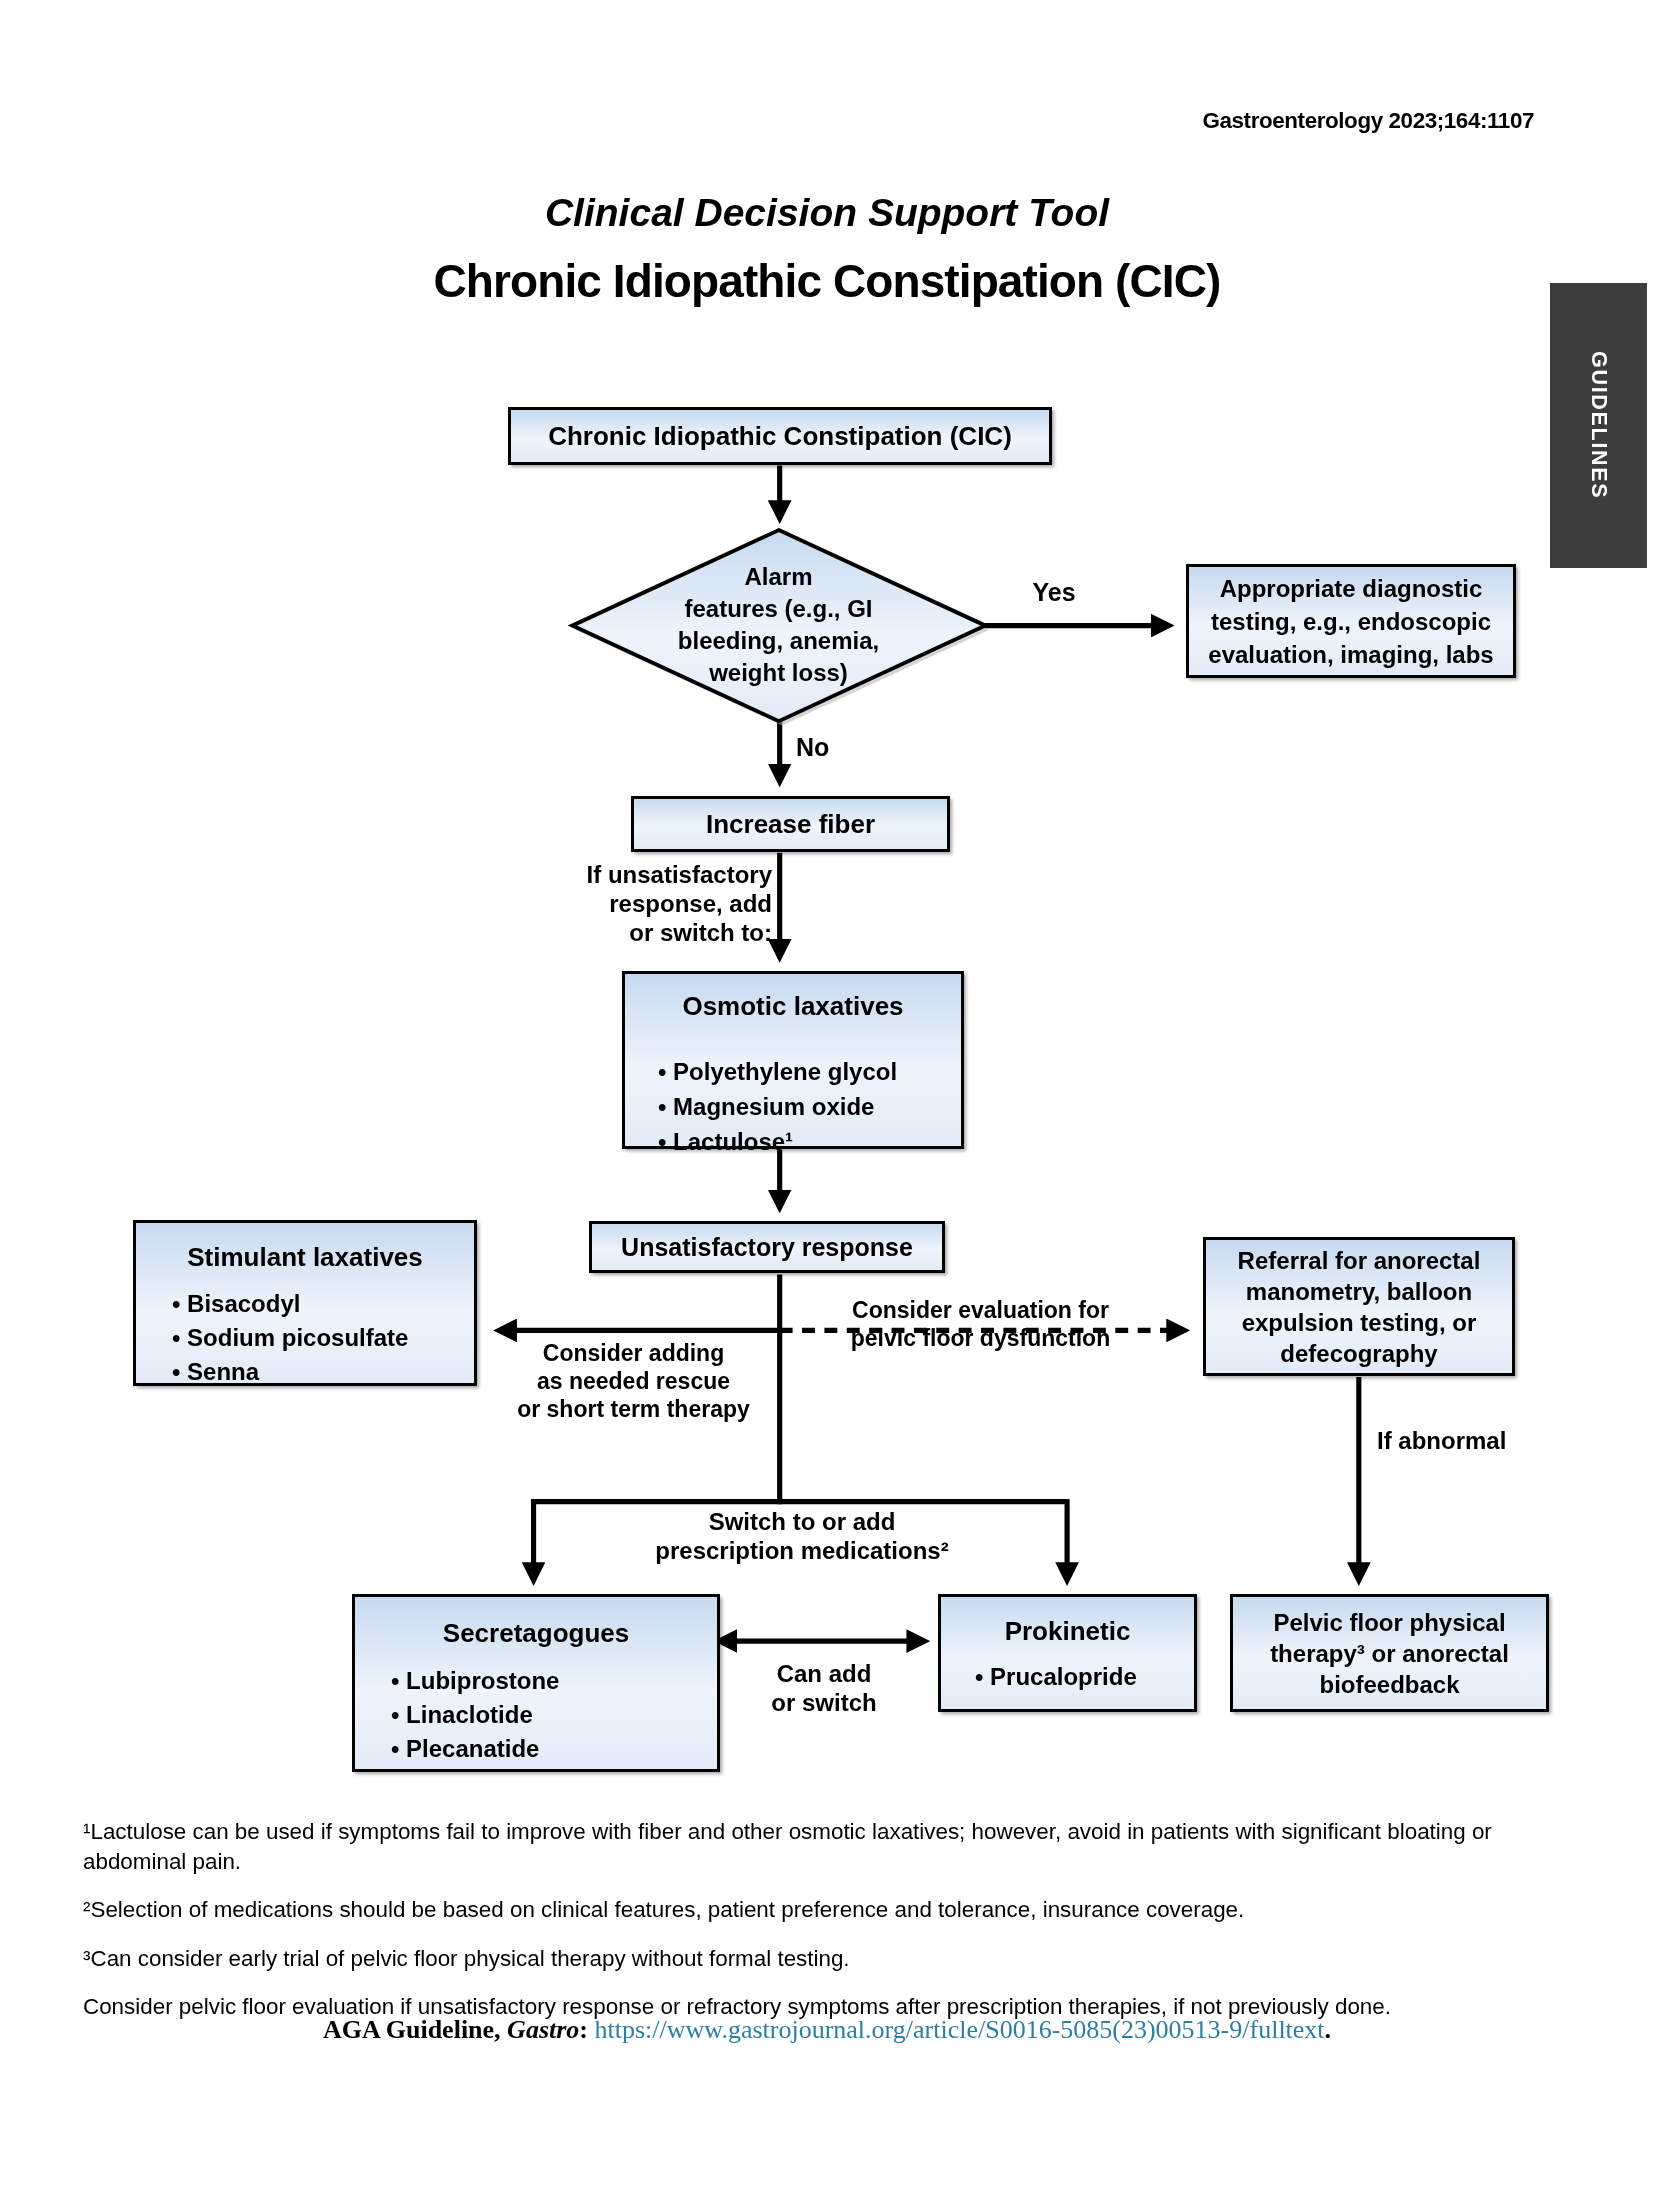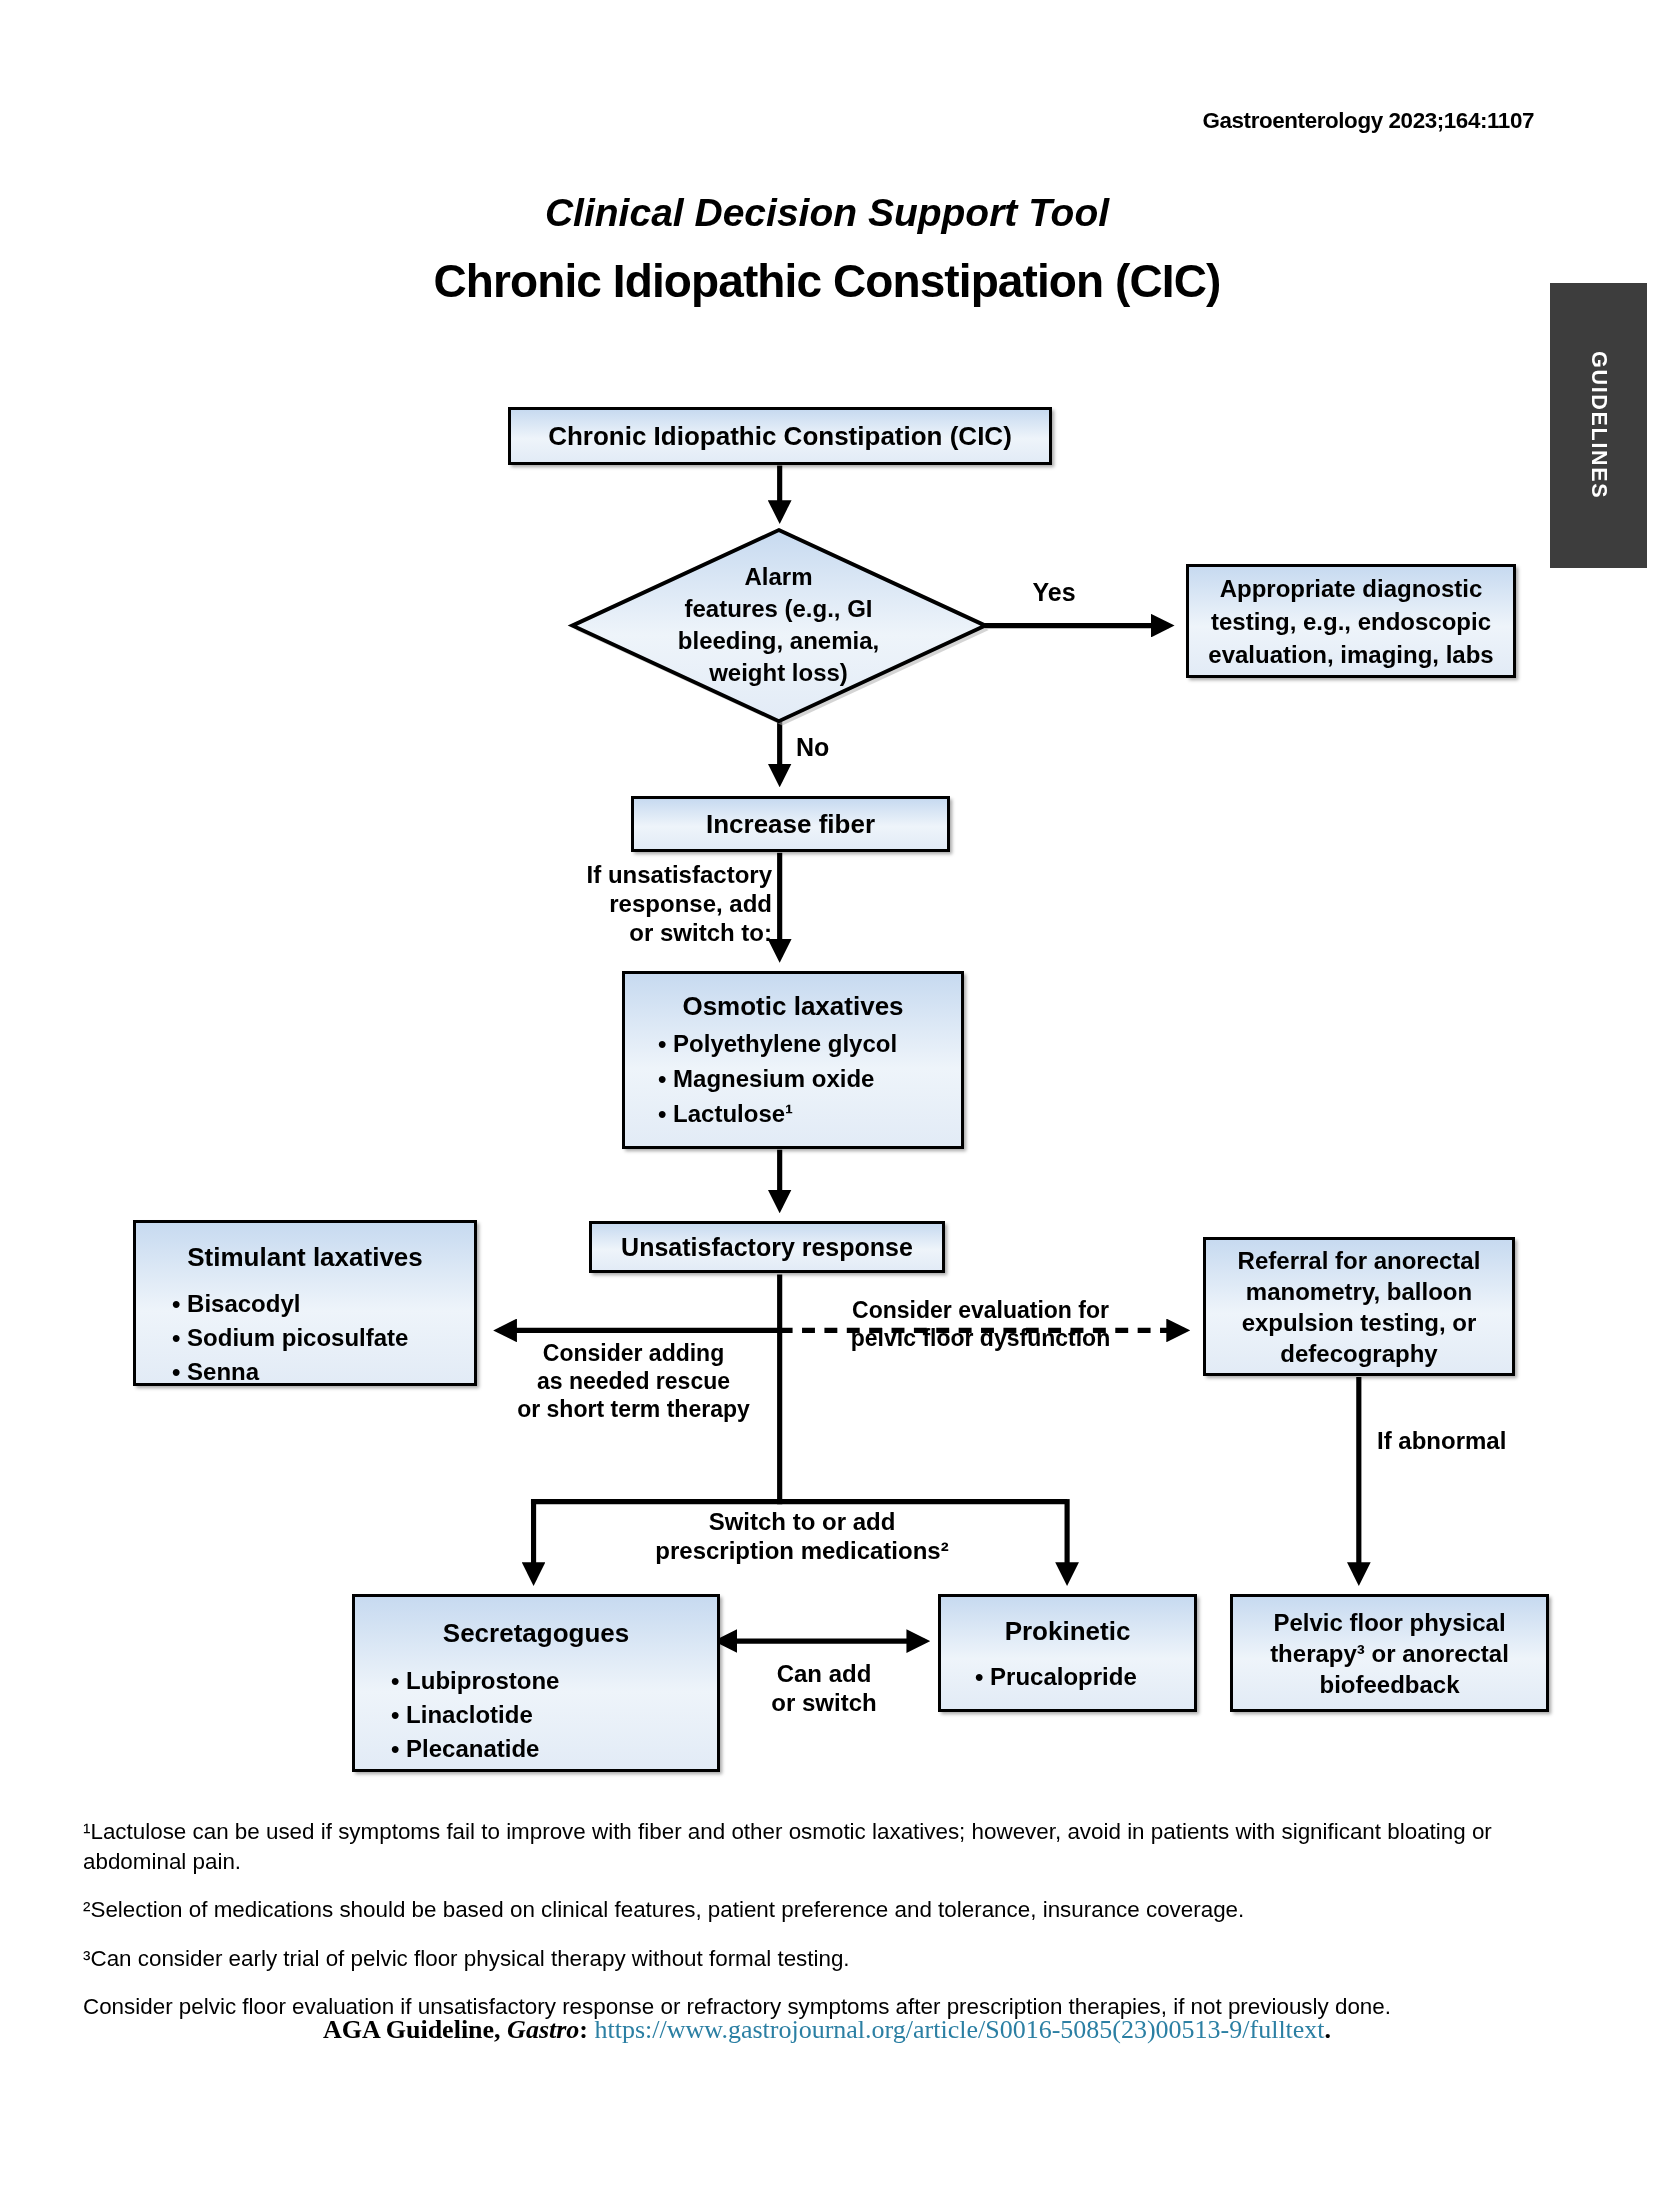--- a/index.html
+++ b/index.html
@@ -111,21 +111,21 @@
   </div>
 
   <div class="abs lbl" style="left:516px;top:860px;width:256px;text-align:right;font-size:24px;line-height:29px;">
     <div>If unsatisfactory</div>
     <div>response, add</div>
     <div>or switch to:</div>
   </div>
 
   <div class="abs box" style="left:622px;top:971px;width:342px;height:178px;">
     <div class="node-title" style="margin-top:17px;">Osmotic laxatives</div>
-    <div class="node-items" style="margin-top:4px;padding-left:33px;">
+    <div class="node-items" style="margin-top:32px;padding-left:33px;">
       <div>• Polyethylene glycol</div>
       <div>• Magnesium oxide</div>
       <div>• Lactulose¹</div>
     </div>
   </div>
 
   <div class="abs box center" style="left:589px;top:1221px;width:356px;height:52px;">
     <div style="font-size:25px;font-weight:bold;">Unsatisfactory response</div>
   </div>
 

